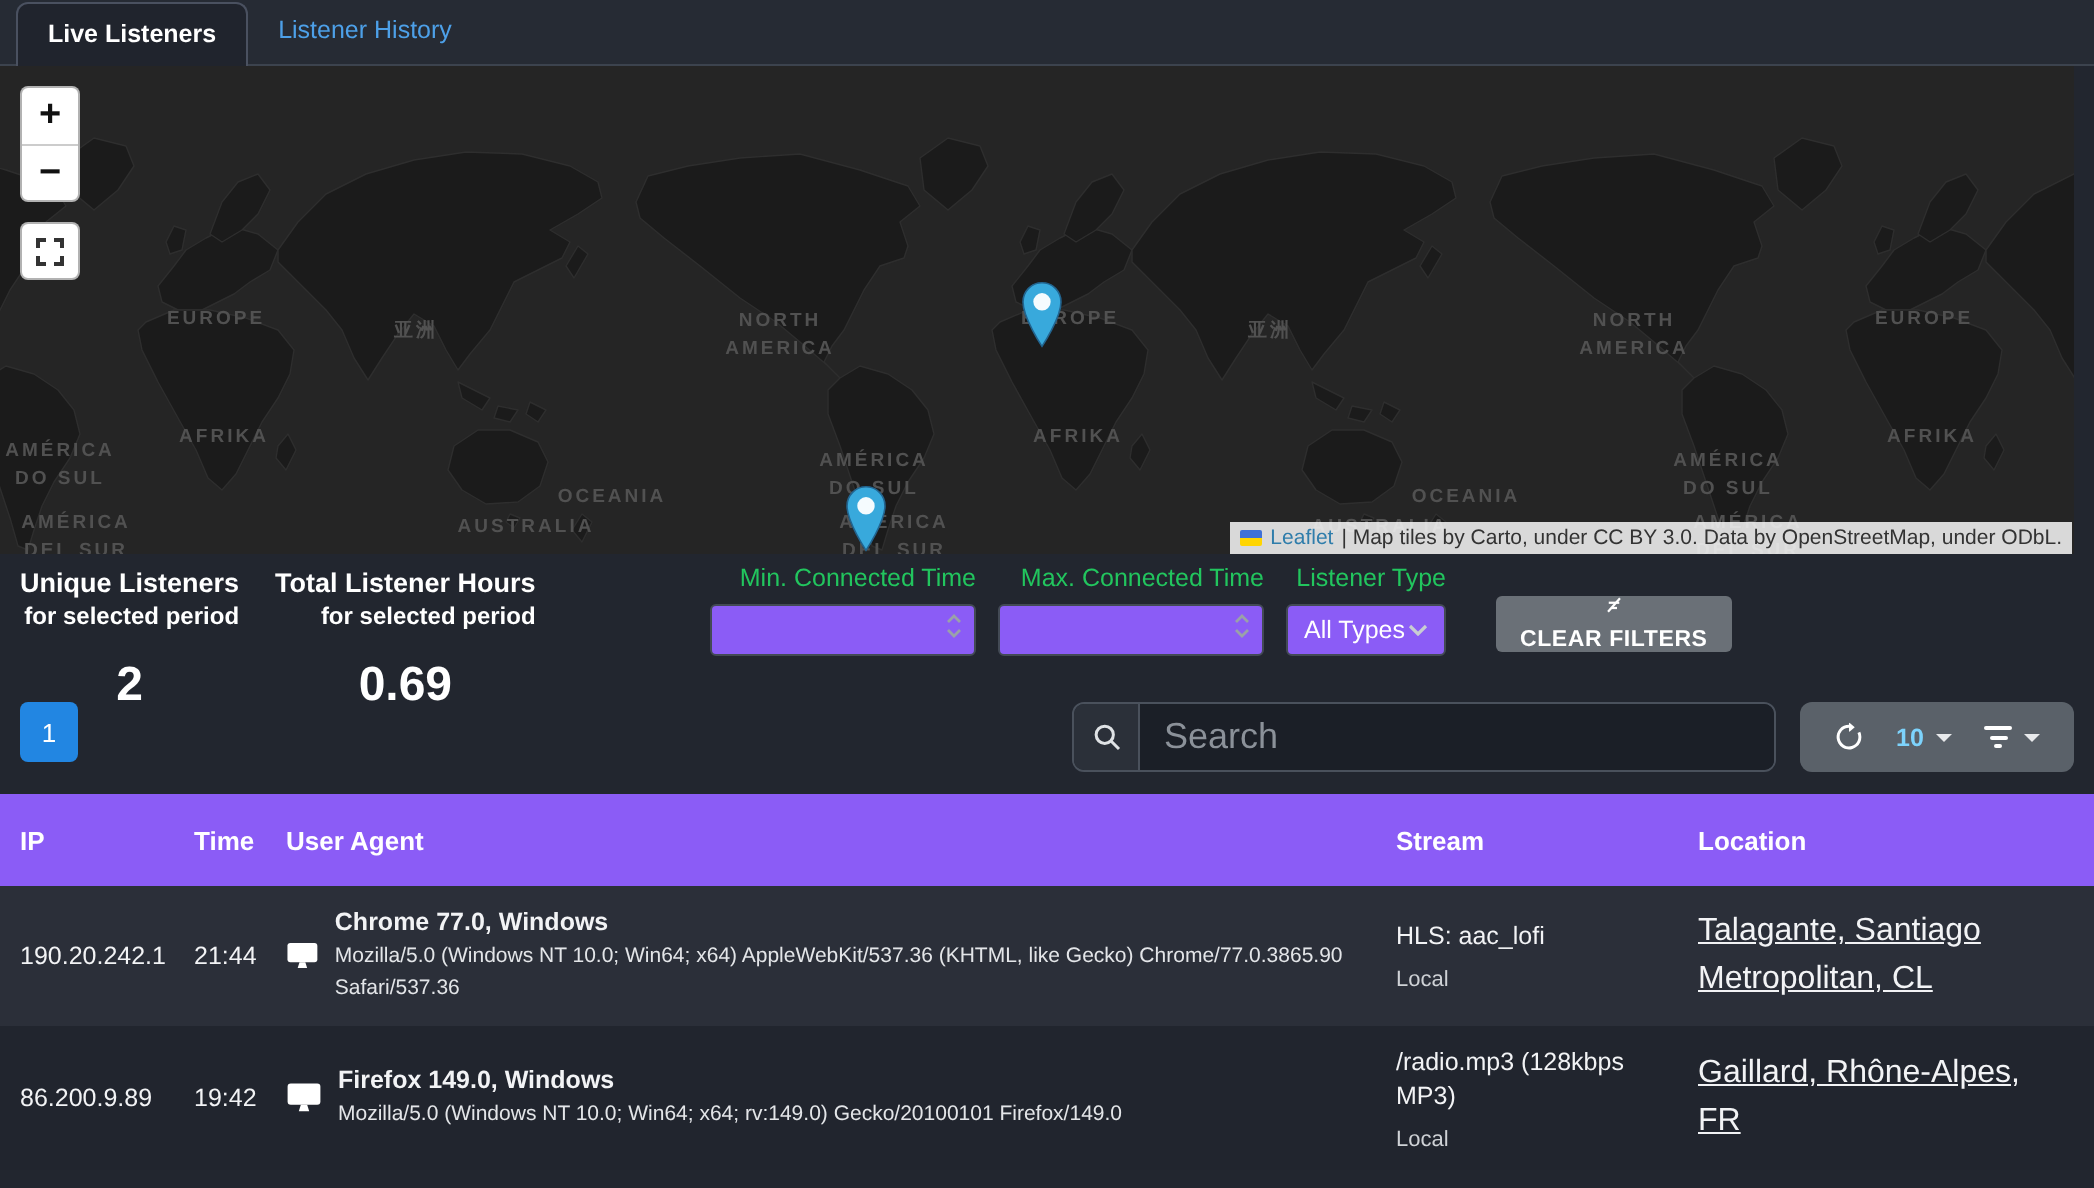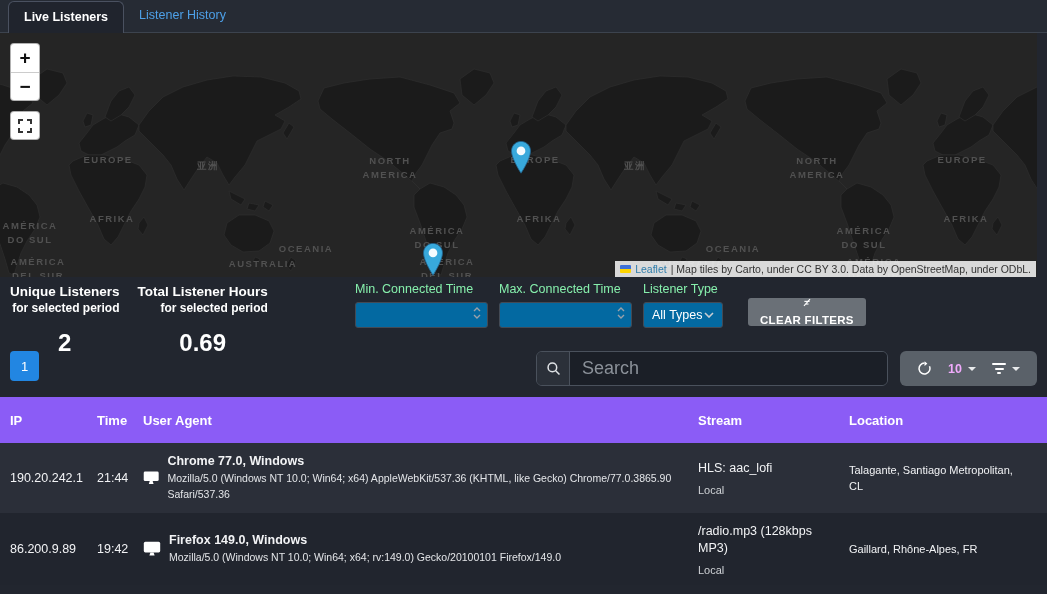--- a/index.html
+++ b/index.html
@@ -51,23 +51,23 @@
   .stats-bar { position:relative; height:63px; }
   .stats { position:absolute; left:10px; top:7px; display:flex; gap:18px; }
   .stat { display:flex; align-items:center; gap:13px;flex-direction:column; }
   .stat-label { text-align:right; font-weight:bold; color:#fff; }
   .stat-title { font-size:13.5px; line-height:1.25; }
   .stat-sub   { font-size:12px;  line-height:1.25; }
   .stat-value { font-size:24px; font-weight:bold; color:#fff; }
 
   .filters { position:absolute; left:355px; top:5px; display:flex; gap:11px; }
   .fblock { display:flex; flex-direction:column; }
-  .flabel { font-size:12.5px; color:#86efac; margin-bottom:6px; }
+  .flabel { font-size:12.5px; color:#22c55e; margin-bottom:6px;text-align:right; }
   .fctrl {
-    position:relative; height:26px; background:#0369a1; border:1px solid #434a55;
+    position:relative; height:26px; background:#8b5cf6; border:1px solid #434a55;
     border-radius:3px; color:#fff; font-size:12.5px;
   }
   .num { width:133px; }
   .num input { width:100%; height:100%; background:transparent; border:none; outline:none;
     color:#fff; font-size:12.5px; padding:0 22px 0 8px; font-family:inherit; }
   .spinner { position:absolute; right:6px; top:4px; display:flex; flex-direction:column; gap:2px; cursor:pointer; }
   .sel { width:80px; display:flex; align-items:center; justify-content:space-between;
     padding:0 8px; cursor:pointer; }
   .btn-clear {
     margin-left:14px; margin-top:16px; height:28px; padding:0 12px;
@@ -82,41 +82,41 @@
     font-size:13px; display:flex; align-items:center; justify-content:center; cursor:pointer; }
   .search-group { margin-left:auto; width:352px; height:35px; display:flex;
     border:1px solid #4a515c; border-radius:6px; overflow:hidden; }
   .search-prepend { width:33px; background:#2b3039; border-right:1px solid #4a515c;
     display:flex; align-items:center; justify-content:center; }
   .search-group input { flex:1; background:#1b1f27; border:none; outline:none; color:#fff;
     font-size:18px; padding:0 12px; font-family:inherit; }
   .search-group input::placeholder { color:#8b9199; }
   .ctl-group { margin-left:12px; width:137px; height:35px; background:#5a6169; border-radius:6px;
     display:flex; align-items:center; justify-content:space-evenly; }
-  .ctl-item { display:flex; align-items:center; gap:6px; cursor:pointer; color:#f0abfc;
+  .ctl-item { display:flex; align-items:center; gap:6px; cursor:pointer; color:#7dd3fc;
     font-size:12.5px; font-weight:bold; }
   .caret { width:0; height:0; border-left:4px solid transparent; border-right:4px solid transparent;
     border-top:4px solid #e8eaec; }
   .fbars { display:flex; flex-direction:column; align-items:center; gap:2.5px; }
   .fbars i { display:block; height:2px; background:#fff; border-radius:1px; }
   .fbars i:nth-child(1){ width:14px; } .fbars i:nth-child(2){ width:9px; } .fbars i:nth-child(3){ width:4px; }
 
   
   .thead, .trow { display:grid; grid-template-columns:87px 46px 555px 151px 1fr; padding:0 10px; }
   .thead { height:46px; align-items:center; background:#8b5cf6; font-size:13px; font-weight:bold; color:#fff; }
   .trow { align-items:center; padding-top:8px; padding-bottom:8px; font-size:12.5px; color:#f2f3f5; }
   .trow.odd { background:#2b2f39; min-height:70px; }
   .trow.even { background:#21252e; min-height:72px; }
   .ua-cell { display:flex; align-items:center; gap:8px; padding-right:12px; }
   .ua-title { font-size:12.5px; font-weight:bold; margin-bottom:2px; }
   .ua-detail { font-size:10.5px; line-height:1.55; color:#e3e5e8; }
   .stream-cell { padding-right:14px; }
   .stream-name { font-size:12.5px; line-height:1.4; }
   .stream-type { font-size:11px; color:#cfd2d6; margin-top:6px; }
-  .loc-cell { font-size:11px; line-height:1.5; padding-right:8px; }
+  .loc-cell { font-size:16px; line-height:1.5; padding-right:8px;text-decoration:underline; }
 </style>
 </head>
 <body>
 
 <div class="tabbar">
   <div class="tab-active">Live Listeners</div>
   <div class="tab-link">Listener History</div>
 </div>
 
 <div class="map">

